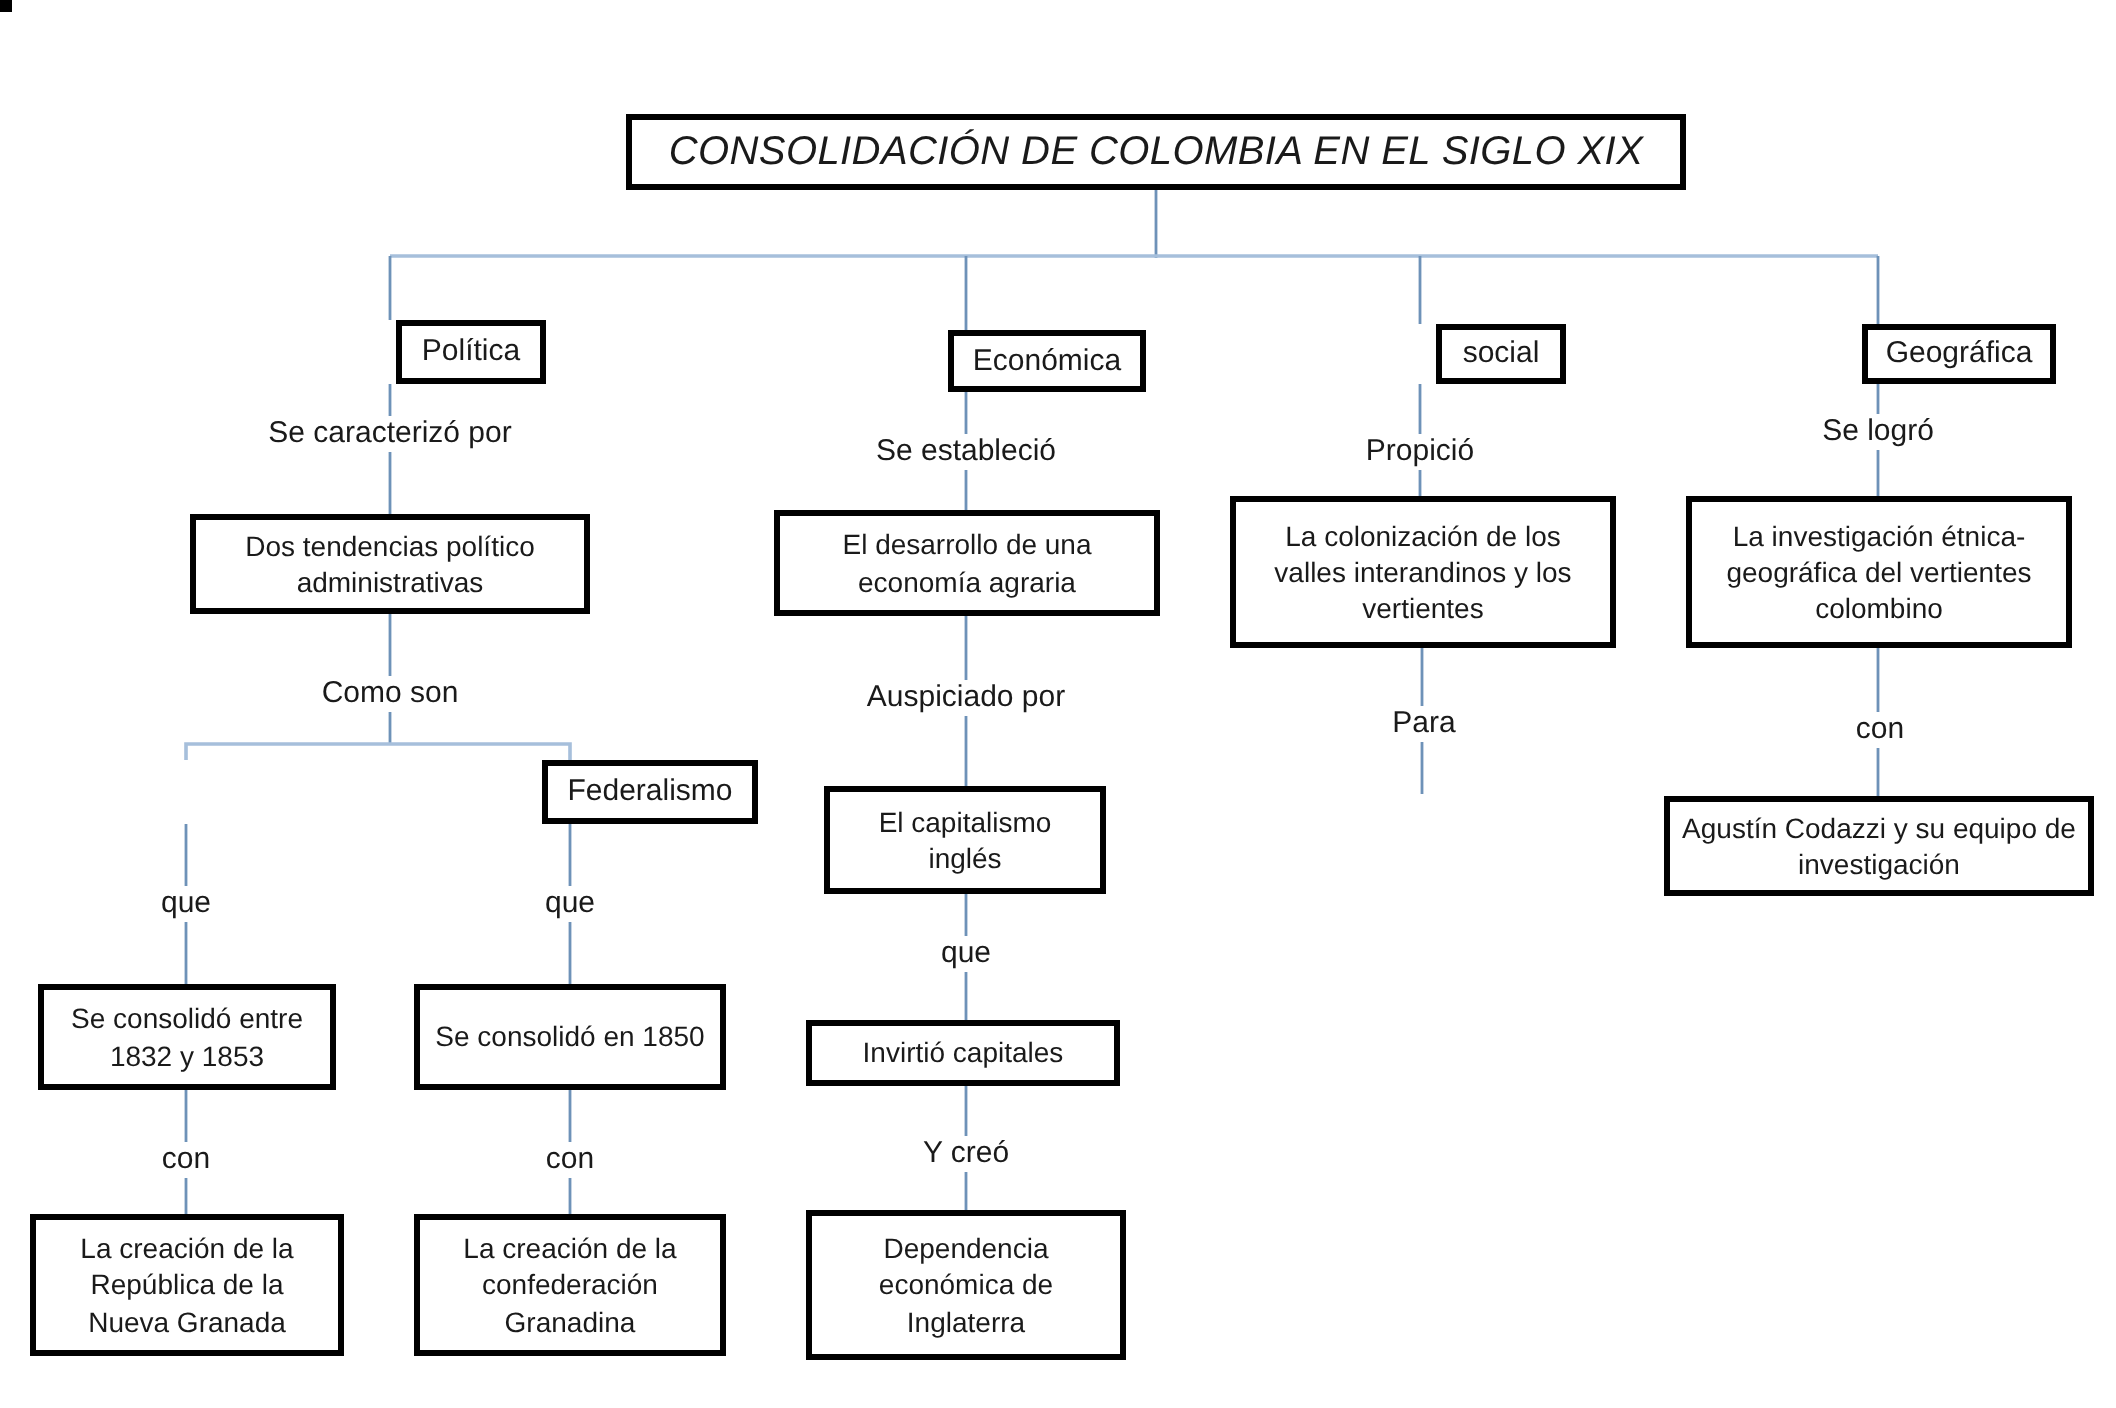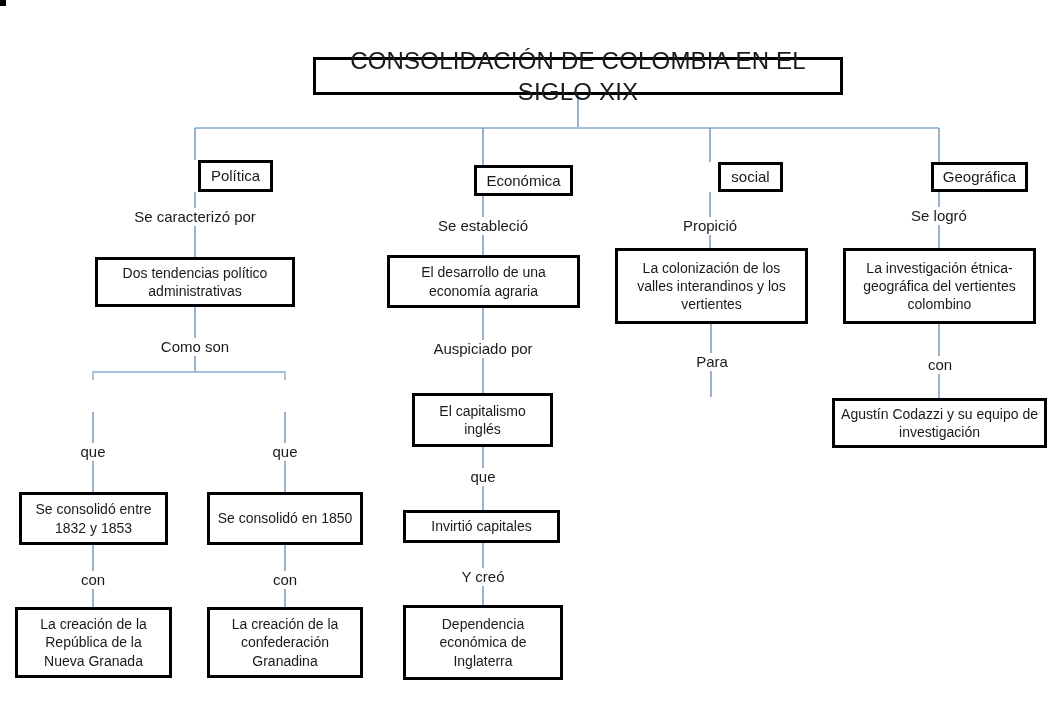--- a/index.html
+++ b/index.html
@@ -32,22 +32,23 @@
     display: flex;
     align-items: center;
     justify-content: center;
     text-align: center;
     font-size: 14px;
     line-height: 1.3;
     padding: 2px 6px;
   }
   .node.lvl1 { font-size: 15px; margin-left: 40px; }
   .node.title-box {
-    font-size: 24px;
+    font-size: 20px;
     letter-spacing: 0.2px;
+    font-style: italic;
   }
   .elabel {
     position: absolute;
     z-index: 3;
     transform: translateX(-50%);
     background: #fff;
     padding: 0 5px;
     font-size: 15px;
     white-space: nowrap;
     line-height: 1.2;
@@ -116,20 +117,21 @@
   <div class="node" style="left:95px;top:257px;width:200px;height:50px">Dos tendencias político administrativas</div>
   <div class="node" style="left:615px;top:248px;width:193px;height:76px">La colonización de los valles interandinos y los vertientes</div>
   <div class="node" style="left:387px;top:255px;width:193px;height:53px">El desarrollo de una economía agraria</div>
   <div class="node" style="left:843px;top:248px;width:193px;height:76px">La investigación étnica-geográfica del vertientes colombino</div>
 
   <div class="elabel" style="left:195px;top:338px">Como son</div>
   <div class="elabel" style="left:483px;top:340px">Auspiciado por</div>
   <div class="elabel" style="left:712px;top:353px">Para</div>
   <div class="elabel" style="left:940px;top:356px">con</div>
 
+  <div class="node lvl1" style="left:231px;top:380px;width:108px;height:32px">Federalismo</div>
   <div class="node" style="left:412px;top:393px;width:141px;height:54px">El capitalismo inglés</div>
   <div class="node" style="left:832px;top:398px;width:215px;height:50px">Agustín Codazzi y su equipo de investigación</div>
 
   <div class="elabel" style="left:93px;top:443px">que</div>
   <div class="elabel" style="left:285px;top:443px">que</div>
   <div class="elabel" style="left:483px;top:468px">que</div>
 
   <div class="node" style="left:19px;top:492px;width:149px;height:53px">Se consolidó entre 1832 y 1853</div>
   <div class="node" style="left:207px;top:492px;width:156px;height:53px">Se consolidó en 1850</div>
   <div class="node" style="left:403px;top:510px;width:157px;height:33px">Invirtió capitales</div>

